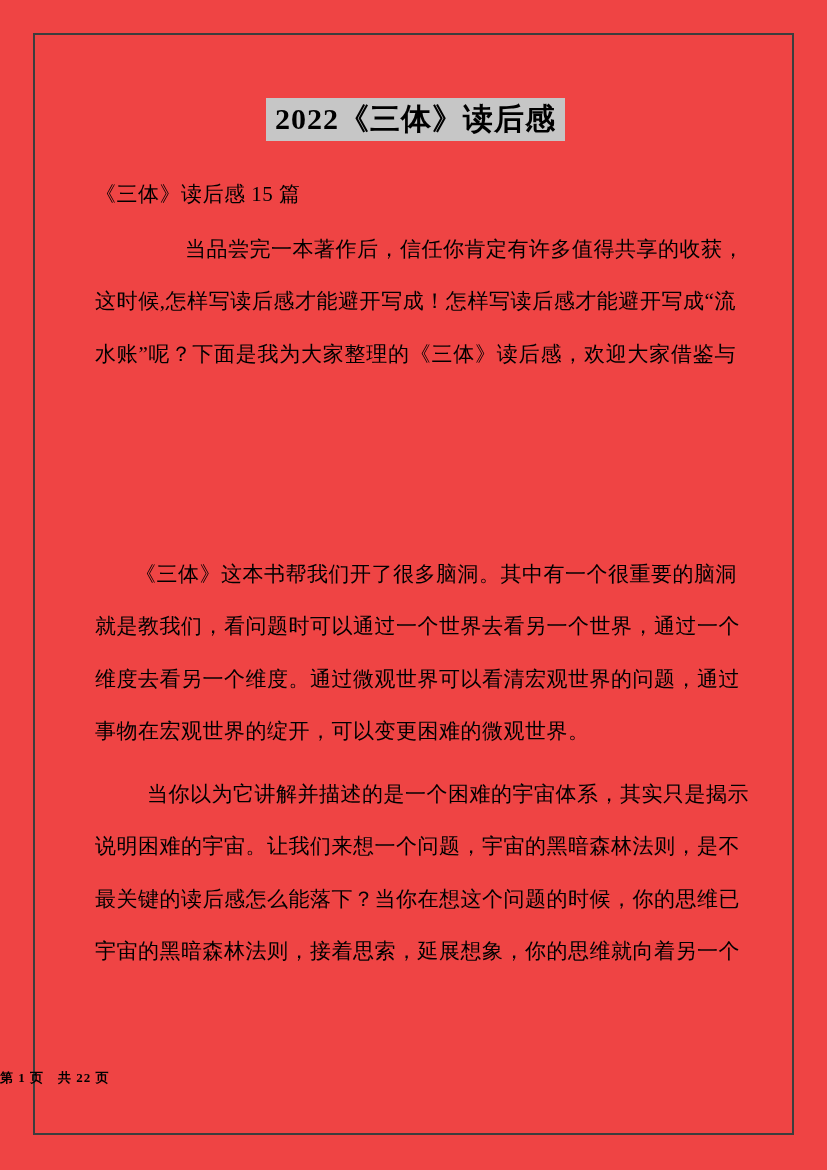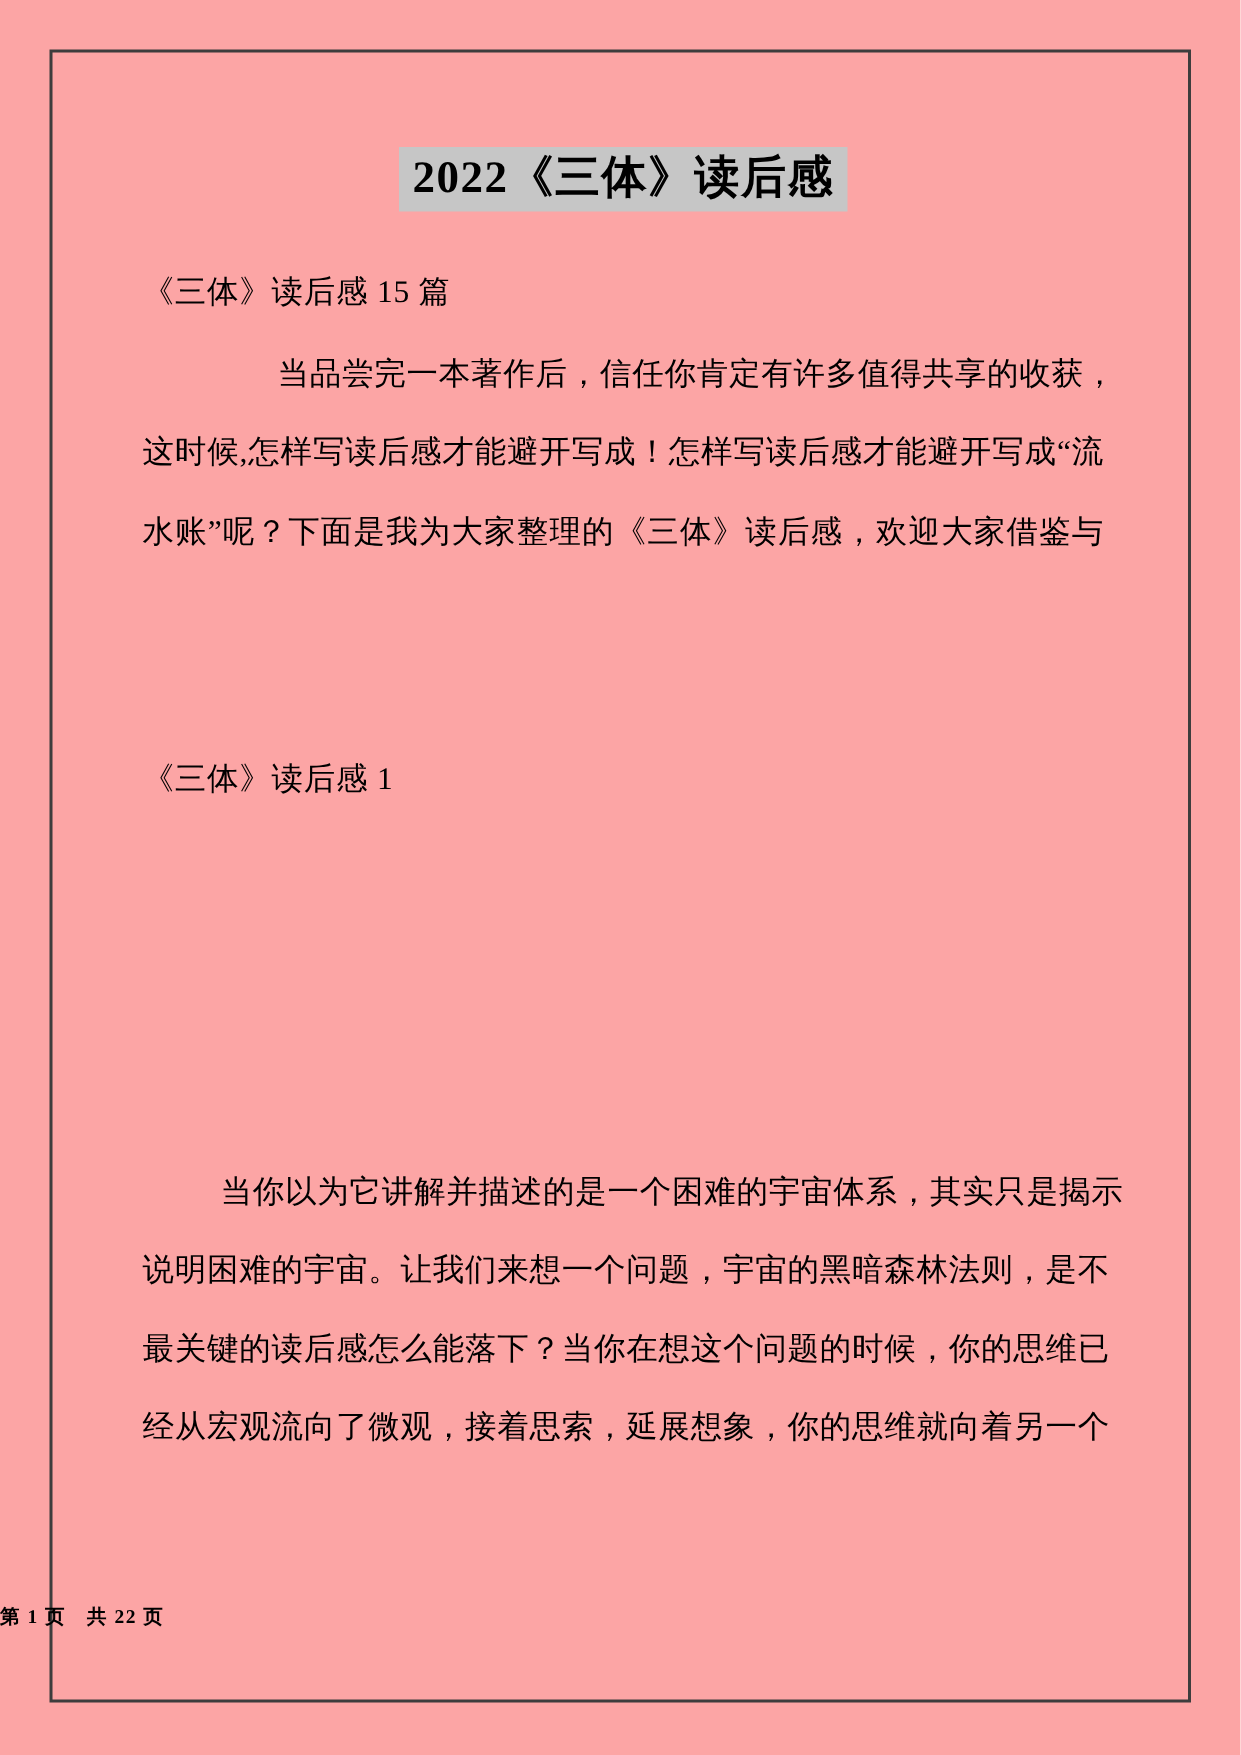--- a/index.html
+++ b/index.html
@@ -4,21 +4,21 @@
 <style>
   html, body {
     margin: 0;
     padding: 0;
     background: #ffffff;
   }
   .canvas {
     position: relative;
     width: 827px;
     height: 1170px;
-    background: #fca5a5;
+    background: #ef4444;
     overflow: hidden;
     font-family: "Liberation Serif", "DejaVu Serif", serif;
     color: #000000;
   }
   .page-border {
     position: absolute;
     left: 33px;
     top: 33px;
     right: 33px;
     bottom: 35px;
@@ -97,29 +97,32 @@
   <div class="textblock intro-row">
     <div class="line short single-line">《三体》读后感 15 篇</div>
   </div>
 
   <div class="textblock para-1">
     <div class="line ind-lg">当品尝完一本著作后，信任你肯定有许多值得共享的收获，</div>
     <div class="line">这时候,怎样写读后感才能避开写成！怎样写读后感才能避开写成“流</div>
     <div class="line">水账”呢？下面是我为大家整理的《三体》读后感，欢迎大家借鉴与</div>
   </div>
 
-  <div class="textblock heading-1">
-    <div class="line short single-line">《三体》读后感 1</div>
+
+  <div class="textblock para-2">
+    <div class="line ind-sm">《三体》这本书帮我们开了很多脑洞。其中有一个很重要的脑洞</div>
+    <div class="line">就是教我们，看问题时可以通过一个世界去看另一个世界，通过一个</div>
+    <div class="line">维度去看另一个维度。通过微观世界可以看清宏观世界的问题，通过</div>
+    <div class="line short">事物在宏观世界的绽开，可以变更困难的微观世界。</div>
   </div>
-
 
   <div class="textblock para-3">
     <div class="line ind">当你以为它讲解并描述的是一个困难的宇宙体系，其实只是揭示</div>
     <div class="line">说明困难的宇宙。让我们来想一个问题，宇宙的黑暗森林法则，是不</div>
     <div class="line">最关键的读后感怎么能落下？当你在想这个问题的时候，你的思维已</div>
-    <div class="line">经从宏观流向了微观，接着思索，延展想象，你的思维就向着另一个</div>
+    <div class="line">宇宙的黑暗森林法则，接着思索，延展想象，你的思维就向着另一个</div>
   </div>
 
   <div class="footer-row">
     <span>第 1 页</span><span class="footer-total">共 22 页</span>
   </div>
 
 </div>
 
 </body></html>

